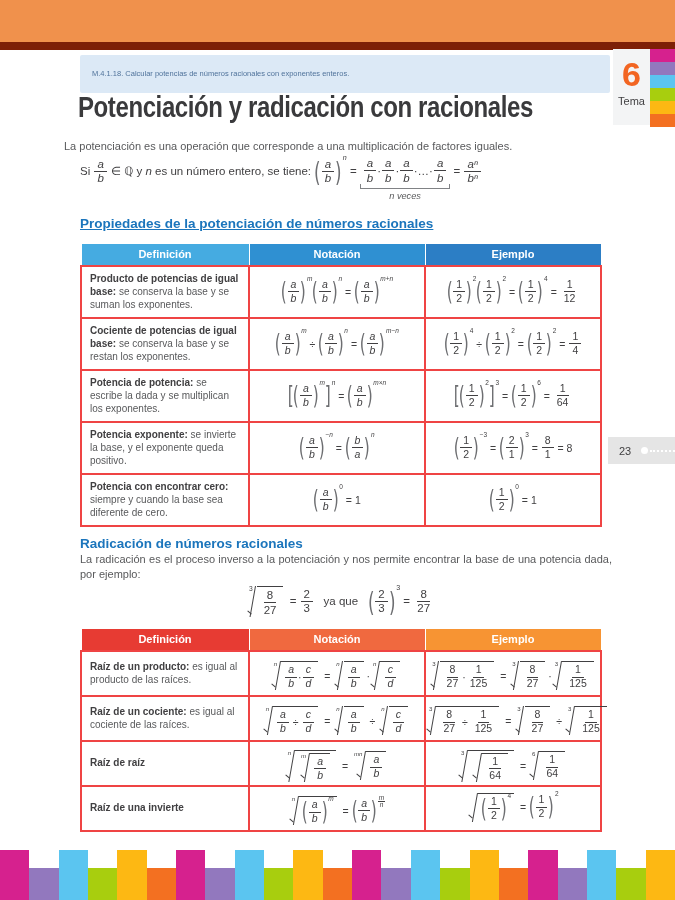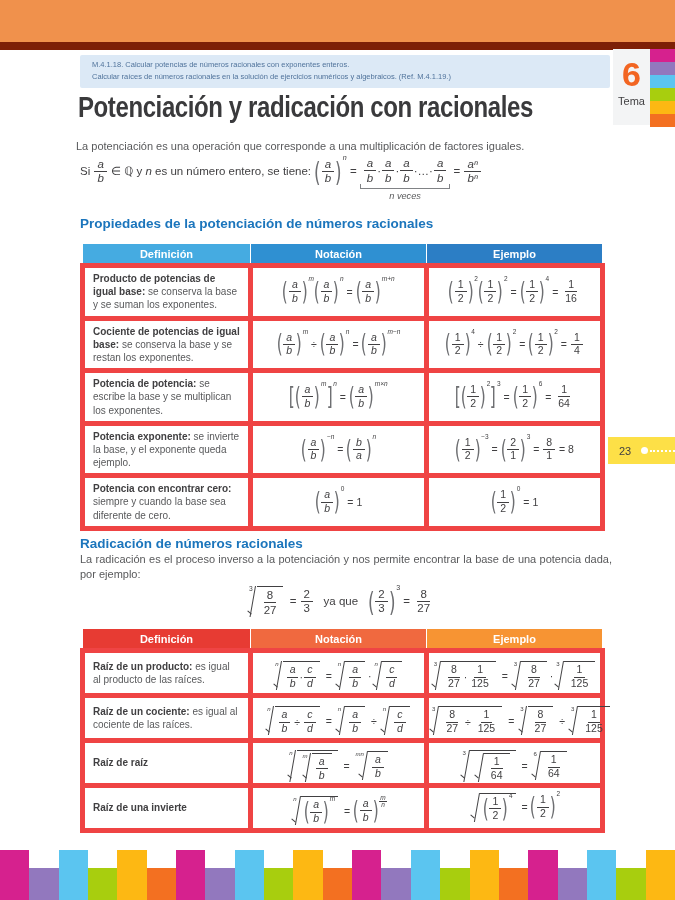--- a/index.html
+++ b/index.html
@@ -9,39 +9,39 @@
   .top-bar   { position:absolute; top:0; left:0; width:675px; height:42px; background:#F0914C; }
   .top-strip { position:absolute; top:42px; left:0; width:675px; height:8px; background:#7D1F06; }
 
   .tema-tab  { position:absolute; top:49px; right:0; display:flex; }
   .tema-box  { width:37px; height:76px; background:#F3F4F5; display:flex; flex-direction:column; align-items:center; padding-top:8px; }
   .tema-num  { font-size:34px; font-weight:bold; color:#F26522; line-height:1; }
   .tema-label{ font-size:11px; color:#414042; margin-top:4px; }
   .tema-bars { width:25px; display:flex; flex-direction:column; }
   .tema-bars .bar { height:13px; width:25px; }
 
-  .std-box  { position:absolute; left:80px; top:55px; width:530px; background:#DCE9F6; padding:4px 12px; border-radius:2px; }
+  .std-box  { position:absolute; left:80px; top:55px; width:530px; background:#DCE9F6; padding:13px 12px; border-radius:2px; }
   .std-line { font-size:7.5px; color:#50739B; line-height:1.65; }
 
   .title { position:absolute; left:78px; top:90px; font-size:30px; font-weight:bold; color:#3A3A3C;
            transform:scaleX(0.8); transform-origin:left center; white-space:nowrap; letter-spacing:-0.5px; }
 
-  .intro { position:absolute; left:76px; top:140px; width:532px; font-size:11px; color:#58595B; }
+  .intro { position:absolute; left:64px; top:140px; width:532px; font-size:11px; color:#58595B; }
 
   .intro-formula { position:absolute; left:80px; top:157px; font-size:11.5px; }
 
   .sec-heading { position:absolute; left:80px; color:#1B75BC; font-size:13.5px; font-weight:bold; }
-  .h-pot { top:216px; }
+  .h-pot { top:216px;text-decoration:underline; }
   .h-rad { top:536px; }
 
   .props-table { position:absolute; left:80px; width:520px; border-collapse:collapse; table-layout:fixed; }
   .t1 { top:243px; }
   .t2 { top:628px; }
   .props-table th { height:22px; color:#fff; font-size:11px; font-weight:bold; border:1px solid #ffffff; text-align:center; }
-  .props-table td { border:5px solid #ef4444; }
+  .props-table td { border:2px solid #ef4444; }
   .t1 td { height:52px; }
   .t2 td { height:45px; }
   .def-cell { padding:4px 8px; font-size:10px; line-height:1.32; color:#58595B; vertical-align:middle; }
   .term { font-weight:bold; color:#414042; }
   .math-cell { text-align:center; vertical-align:middle; font-size:10.5px; }
   .math-cell .m-row { justify-content:center; }
 
   .page-badge { position:absolute; right:0; top:437px; width:67px; height:27px; background:#BFD9EF;
                 display:flex; align-items:center; padding-left:11px; }
   .page-num  { font-size:11px; color:#414042; }
@@ -105,21 +105,20 @@
         <div class="bar" style="background: rgb(146, 120, 190);"></div>
         <div class="bar" style="background: rgb(91, 197, 240);"></div>
         <div class="bar" style="background: rgb(168, 206, 14);"></div>
         <div class="bar" style="background: rgb(253, 184, 19);"></div>
         <div class="bar" style="background: rgb(243, 112, 33);"></div>
       </div>
   </div>
 
   <div class="std-box">
     <div class="std-line">M.4.1.18. Calcular potencias de números racionales con exponentes enteros.</div>
-    <div class="std-line">Calcular raíces de números racionales en la solución de ejercicios numéricos y algebraicos. (Ref. M.4.1.19.)</div>
   </div>
 
   <h1 class="title">Potenciación y radicación con racionales</h1>
 
   <p class="intro">La potenciación es una operación que corresponde a una multiplicación de factores iguales.</p>
 
   <div class="m-row intro-formula">
       <span class="m-txt">Si </span>
       <span class="m-frac">
         <span class="m-num m-it">a</span>
@@ -242,21 +241,21 @@
                 <span class="m-frac">
                   <span class="m-num">1</span>
                   <span class="m-den">2</span>
                 </span>
                 <span class="m-paren">)</span>
                 <span class="m-sup">4</span>
               </span>
               <span class="m-txt"> = </span>
               <span class="m-frac">
                 <span class="m-num">1</span>
-                <span class="m-den">16</span>
+                <span class="m-den">12</span>
               </span>
             </span></td>
       </tr>
       <tr>
         <td class="def-cell"><span class="term">Cociente de potencias de igual base:</span> <span class="desc">se conserva la base y se restan los exponentes.</span></td>
         <td class="math-cell"><span class="m-row">
               <span class="m-group">
                 <span class="m-paren">(</span>
                 <span class="m-frac">
                   <span class="m-num m-it">a</span>
@@ -317,21 +316,21 @@
                 <span class="m-sup">2</span>
               </span>
               <span class="m-txt"> = </span>
               <span class="m-frac">
                 <span class="m-num">1</span>
                 <span class="m-den">4</span>
               </span>
             </span></td>
       </tr>
       <tr>
-        <td class="def-cell"><span class="term">Potencia de potencia:</span> <span class="desc">se escribe la base y se multiplican los exponentes.</span></td>
+        <td class="def-cell"><span class="term">Potencia de potencia:</span> <span class="desc">se escribe la dada y se multiplican los exponentes.</span></td>
         <td class="math-cell"><span class="m-row">
               <span class="m-group">
                 <span class="m-paren">[</span>
                 <span class="m-group">
                   <span class="m-paren">(</span>
                   <span class="m-frac">
                     <span class="m-num m-it">a</span>
                     <span class="m-den m-it">b</span>
                   </span>
                   <span class="m-paren">)</span>
@@ -377,21 +376,21 @@
                 <span class="m-sup">6</span>
               </span>
               <span class="m-txt"> = </span>
               <span class="m-frac">
                 <span class="m-num">1</span>
                 <span class="m-den">64</span>
               </span>
             </span></td>
       </tr>
       <tr>
-        <td class="def-cell"><span class="term">Potencia exponente:</span> <span class="desc">se invierte la base, y el exponente queda ejemplo.</span></td>
+        <td class="def-cell"><span class="term">Potencia exponente:</span> <span class="desc">se invierte la base, y el exponente queda positivo.</span></td>
         <td class="math-cell"><span class="m-row">
               <span class="m-group">
                 <span class="m-paren">(</span>
                 <span class="m-frac">
                   <span class="m-num m-it">a</span>
                   <span class="m-den m-it">b</span>
                 </span>
                 <span class="m-paren">)</span>
                 <span class="m-sup m-it">−n</span>
               </span>
@@ -457,21 +456,21 @@
                 </span>
                 <span class="m-paren">)</span>
                 <span class="m-sup">0</span>
               </span>
               <span class="m-txt"> = 1</span>
             </span></td>
       </tr>
     </tbody>
   </table>
 
-  <div class="page-badge" style="background: #fde047; text-align: right;">
+  <div class="page-badge" style="background: #e5e5e5; text-align: right;">
     <span class="page-num">23</span>
     <span class="badge-dot"></span>
     <span class="badge-dots"></span>
   </div>
 
   <h2 class="sec-heading h-rad" style="color: rgb(27, 117, 188);">Radicación de números racionales</h2>
 
   <p class="rad-text">La radicación es el proceso inverso a la potenciación y nos permite encontrar la base de una potencia dada, por ejemplo:</p>
 
   <div class="rad-formula-wrap">

